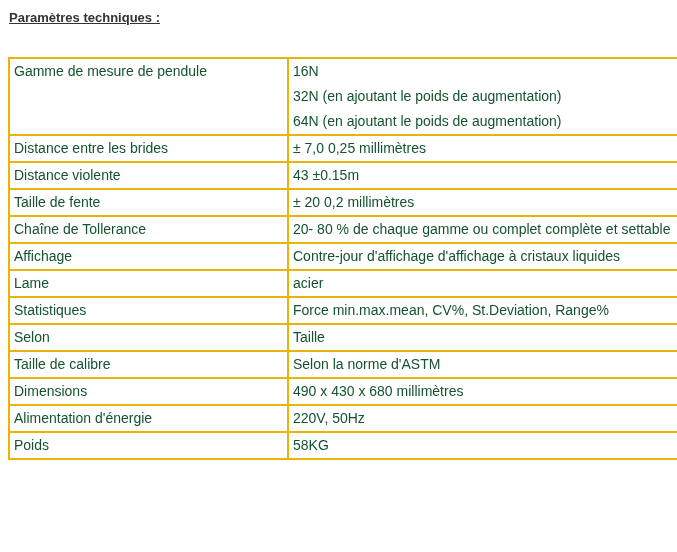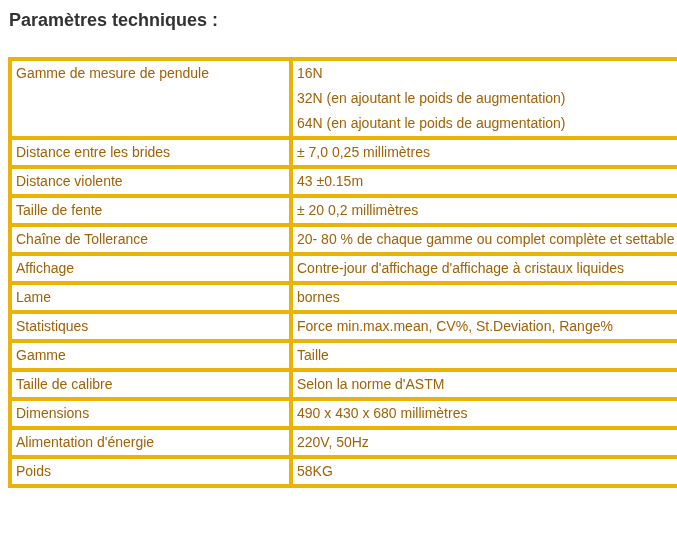--- a/index.html
+++ b/index.html
@@ -13,39 +13,40 @@
     position: relative;
     font-family: "Liberation Sans", sans-serif;
     color: #3a3a3a;
     overflow: hidden;
   }
   .page-title {
     position: absolute;
     left: 9px;
     top: 10px;
     margin: 0;
-    font-size: 18px;
+    font-size: 13px;
     font-weight: bold;
     color: #333333;
+    text-decoration: underline;
   }
   .params-table {
     position: absolute;
     left: 8px;
     top: 57px;
     width: 660px;
     border-collapse: collapse;
     table-layout: fixed;
   }
   .params-table td {
-    border: 4px solid #eab308;
+    border: 2px solid #eab308;
     vertical-align: top;
     padding: 0 3px 0 4px;
     font-size: 14px;
     line-height: 25px;
-    color: #a16207;
+    color: #14532d;
     overflow: hidden;
     white-space: nowrap;
   }
   .params-table .label-cell {
     width: 270px;
   }
   .params-table .value-cell {
     width: 382px;
   }
   .value-line {
@@ -94,31 +95,31 @@
         </tr>
         <tr>
           <td class="label-cell">Affichage</td>
           <td class="value-cell">
             <div class="value-line">Contre-jour d'affichage d'affichage à cristaux liquides</div>
           </td>
         </tr>
         <tr>
           <td class="label-cell">Lame</td>
           <td class="value-cell">
-            <div class="value-line">bornes</div>
+            <div class="value-line">acier</div>
           </td>
         </tr>
         <tr>
           <td class="label-cell">Statistiques</td>
           <td class="value-cell">
             <div class="value-line">Force min.max.mean, CV%, St.Deviation, Range%</div>
           </td>
         </tr>
         <tr>
-          <td class="label-cell">Gamme</td>
+          <td class="label-cell">Selon</td>
           <td class="value-cell">
             <div class="value-line">Taille</div>
           </td>
         </tr>
         <tr>
           <td class="label-cell">Taille de calibre</td>
           <td class="value-cell">
             <div class="value-line">Selon la norme d'ASTM</div>
           </td>
         </tr>

